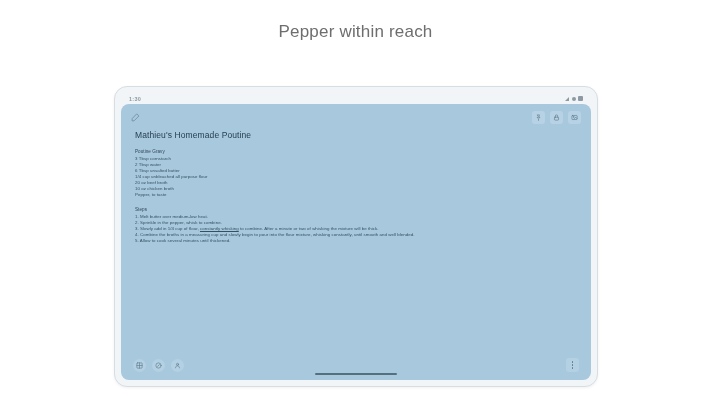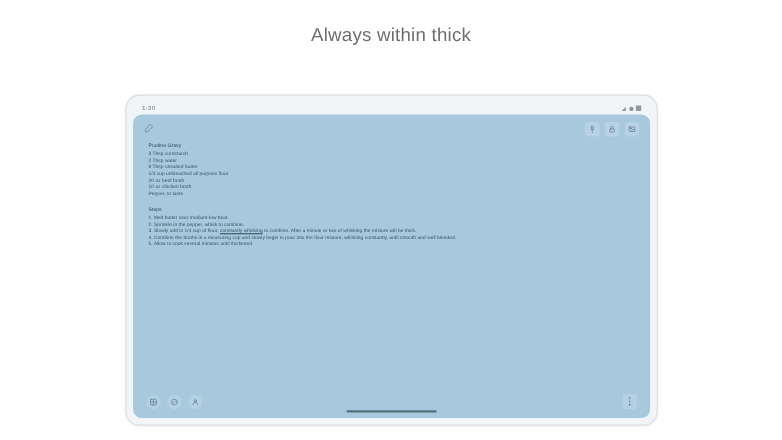--- a/index.html
+++ b/index.html
@@ -203,21 +203,21 @@
     bottom: 5px;
     width: 82px;
     height: 2.5px;
     border-radius: 2px;
     background: #54707f;
   }
 </style>
 </head>
 <body>
 
-<div class="headline">Always within thick</div>
+<div class="headline">Pepper within reach</div>
 
 <div class="tablet">
 
   <div class="statusbar">
     <span class="status-time">1:30</span>
     <span class="status-icons">
       <span class="ic-signal"></span>
       <span class="ic-wifi"></span>
       <span class="ic-battery"></span>
     </span>
@@ -251,20 +251,21 @@
             <rect x="3" y="5" width="18" height="14" rx="2"></rect>
               <circle cx="8.5" cy="10" r="1.5"></circle>
               <path d="M21 16l-5-5-5 5"></path>
           </svg>
         </span>
       </div>
     </div>
 
     <div class="note-body">
 
+      <div class="note-title">Mathieu's Homemade Poutine</div>
 
       <div class="section-head">Poutine Gravy</div>
       <div class="line">3 Tbsp cornstarch</div>
       <div class="line">2 Tbsp water</div>
       <div class="line">6 Tbsp unsalted butter</div>
       <div class="line">1/4 cup unbleached all purpose flour</div>
       <div class="line">20 oz beef broth</div>
       <div class="line">10 oz chicken broth</div>
       <div class="line">Pepper, to taste</div>
 

